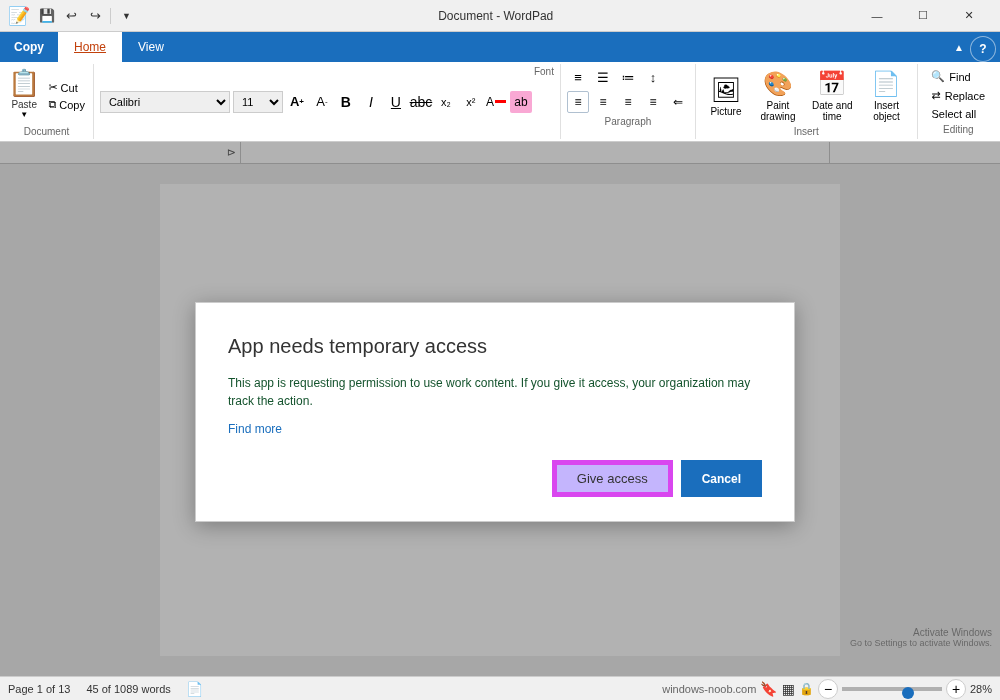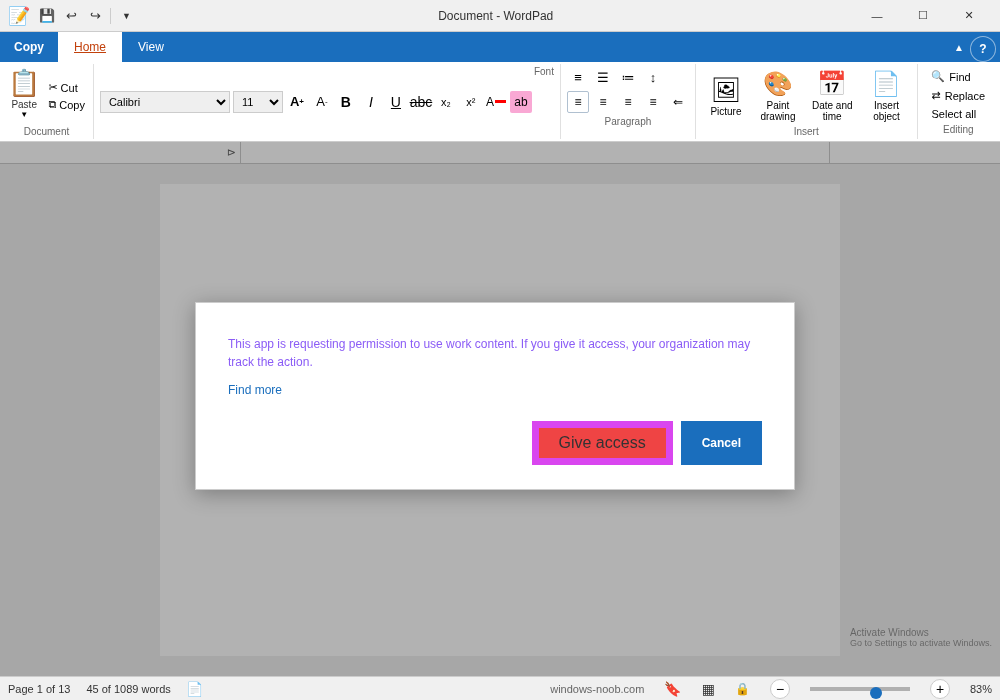--- a/index.html
+++ b/index.html
@@ -189,21 +189,21 @@
       align-items: center;
       padding: 0 8px;
       font-size: 11px;
       color: #333;
       gap: 16px;
     }
     .status-bar-right {
       margin-left: auto;
       display: flex;
       align-items: center;
-      gap: 20px;
+      gap: 4px;
     }
     .zoom-slider {
       width: 100px; height: 4px; background: #ccc; position: relative;
       display: flex; align-items: center; cursor: pointer;
     }
     .zoom-thumb {
       width: 12px; height: 12px; background: #1a6ebd; border-radius: 50%;
       position: absolute; left: 60%;
     }
     .zoom-btn {
@@ -232,62 +232,63 @@
       box-shadow: 0 4px 20px rgba(0,0,0,0.3);
     }
     .dialog-title {
       font-size: 20px;
       font-weight: 300;
       color: #333;
       margin-bottom: 16px;
     }
     .dialog-body {
       font-size: 12px;
-      color: #8b5cf6;
+      color: #14532d;
       line-height: 1.5;
       margin-bottom: 12px;
     }
     .dialog-link {
       color: #1a6ebd;
       text-decoration: none;
       font-size: 12px;
       cursor: pointer;
       display: inline-block;
       margin-bottom: 24px;
     }
     .dialog-buttons {
       display: flex;
       justify-content: flex-end;
       gap: 8px;
     }
     .btn-give-access {
       padding: 6px 20px;
-      background: #ef4444;
-      border: 7px solid #d946ef;
-      cursor: pointer;
-      font-size: 16px;
+      background: #c4b5fd;
+      border: 5px solid #d946ef;
+      cursor: pointer;
+      font-size: 13px;
       color: #333;
     }
     .btn-cancel {
       padding: 6px 20px;
       background: #1a6ebd;
       border: 1px solid #1a6ebd;
       color: white;
       cursor: pointer;
       font-size: 12px;
       font-weight: 600;
     }
 
     
     .activate-watermark {
       position: absolute;
       bottom: 28px;
       right: 8px;
       font-size: 10px;
       color: rgba(0,0,0,0.4);
+      text-align: right;
       z-index: 1;
     }
 
     .app-window {
       width: 1000px;
       height: 700px;
       display: flex;
       flex-direction: column;
       position: relative;
       background: white;
@@ -457,20 +458,21 @@
     </div>
 
     <div class="activate-watermark">
       <div>Activate Windows</div>
       <div style="font-size:9px;">Go to Settings to activate Windows.</div>
     </div>
 
 
     <div class="dialog-overlay">
       <div class="dialog">
+        <div class="dialog-title">App needs temporary access</div>
         <div class="dialog-body">This app is requesting permission to use work content. If you give it access, your organization may track the action.</div>
         <a class="dialog-link">Find more</a>
         <div class="dialog-buttons">
           <button class="btn-give-access">Give access</button>
           <button class="btn-cancel">Cancel</button>
         </div>
       </div>
     </div>
   </div>
 
@@ -483,17 +485,17 @@
       <span style="font-size:14px;">🔖</span>
       <span style="font-size:14px;">▦</span>
       <span style="font-size:12px;">🔒</span>
       <button class="zoom-btn">−</button>
       <div class="zoom-slider">
         <div style="height:4px; background:#b0b0b0; flex:1; position:relative;">
           <div class="zoom-thumb"></div>
         </div>
       </div>
       <button class="zoom-btn">+</button>
-      <span>83%</span>
+      <span>28%</span>
     </div>
   </div>
 
 </div>
 
 </body></html>

